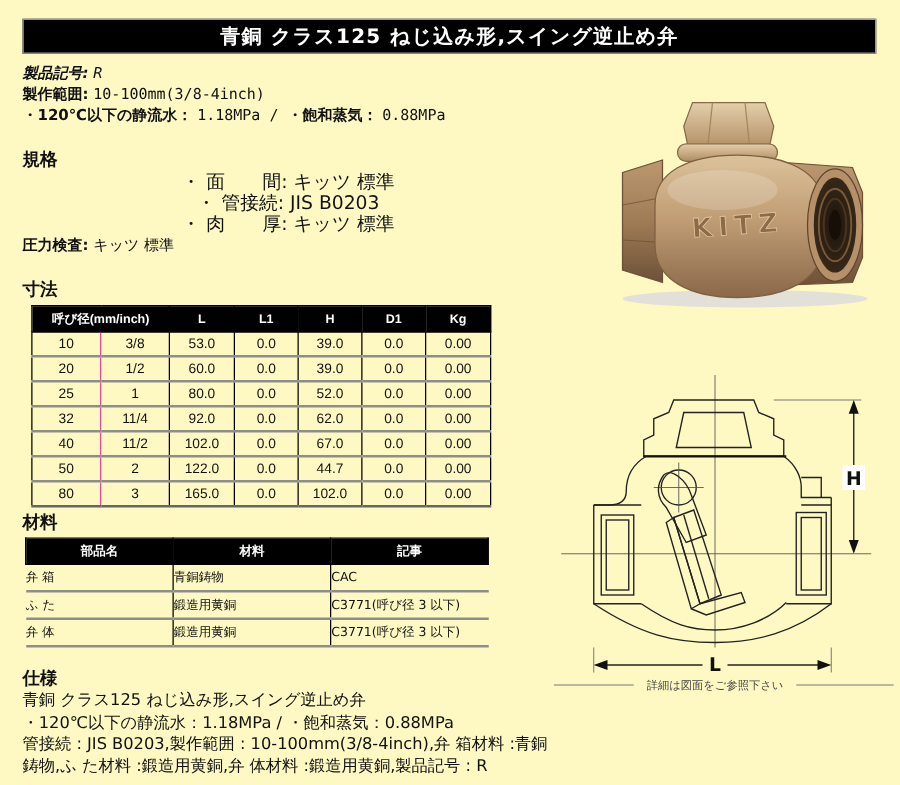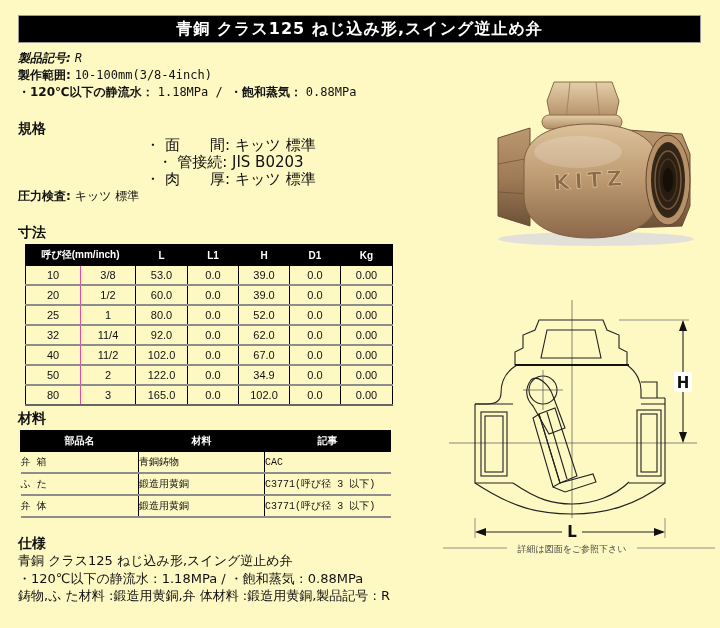--- a/index.html
+++ b/index.html
@@ -26,21 +26,21 @@
     border:1px solid #000;border-left:1px solid #4a4a4a;text-align:center;}
   .dims th:first-child{border-left:1px solid #000;}
   .dims td{font-size:11px;line-height:11px;padding:3.5px 0 3.5px;text-align:center;
     border-left:1px solid #000;border-right:1px solid #000;}
   .dims tbody tr td{border-top:2px solid #8d8d8d;}
   .dims tbody tr:first-child td{border-top:none;}
   .dims tbody tr:last-child td{border-bottom:2px solid #666;}
   .dims td.mm{border-right:1px solid #ec4899;margin-top:10px;}
   .dims td.inch{border-left:none;}
 
-  .mats{margin:3px 0 0 2px;width:370px;font-family:Liberation Mono, monospace;}
+  .mats{margin:3px 0 0 2px;width:370px;}
   .mats th{background:#000;color:#fff;font-size:10px;font-weight:bold;padding:3px 0;
     border:1px solid #000;border-left:1px solid #4a4a4a;text-align:center;}
   .mats th:first-child{border-left:1px solid #000;}
   .mats td{font-size:10px;line-height:11px;padding:4.5px 0;text-align:left;
     border-left:1px solid #000;}
   .mats td:first-child{border-left:none;}
   .mats tbody tr td{border-top:2px solid #8d8d8d;}
   .mats tbody tr:first-child td{border-top:none;}
   .mats tbody tr:last-child td{border-bottom:2px solid #8d8d8d;}
 
@@ -158,21 +158,21 @@
             <td>0.0</td>
             <td>67.0</td>
             <td>0.0</td>
             <td>0.00</td>
           </tr>
           <tr>
             <td class="mm">50</td>
             <td class="inch">2</td>
             <td>122.0</td>
             <td>0.0</td>
-            <td>34.9</td>
+            <td>44.7</td>
             <td>0.0</td>
             <td>0.00</td>
           </tr>
           <tr>
             <td class="mm">80</td>
             <td class="inch">3</td>
             <td>165.0</td>
             <td>0.0</td>
             <td>102.0</td>
             <td>0.0</td>
@@ -211,20 +211,21 @@
             <td>鍛造用黄銅</td>
             <td>C3771(呼び径 3 以下)</td>
           </tr>
         </tbody>
     </table>
 
     <div class="sec-h" style="margin-top:16px">仕様</div>
     <div class="spec-lines">
         <div class="line">青銅 クラス125 ねじ込み形,スイング逆止め弁</div>
         <div class="line">・120℃以下の静流水：1.18MPa / ・飽和蒸気：0.88MPa</div>
+        <div class="line">管接続 : JIS B0203,製作範囲 : 10-100mm(3/8-4inch),弁 箱材料 :青銅</div>
         <div class="line">鋳物,ふ た材料 :鍛造用黄銅,弁 体材料 :鍛造用黄銅,製品記号 : R</div>
       </div>
 
   </div>
 
   <div class="photo">
     <svg width="238" height="182" viewBox="0 0 238 182">
       <defs>
         <linearGradient id="gBody" x1="0" y1="0" x2="0" y2="1">
           <stop offset="0" stop-color="#dcc29b"></stop>

